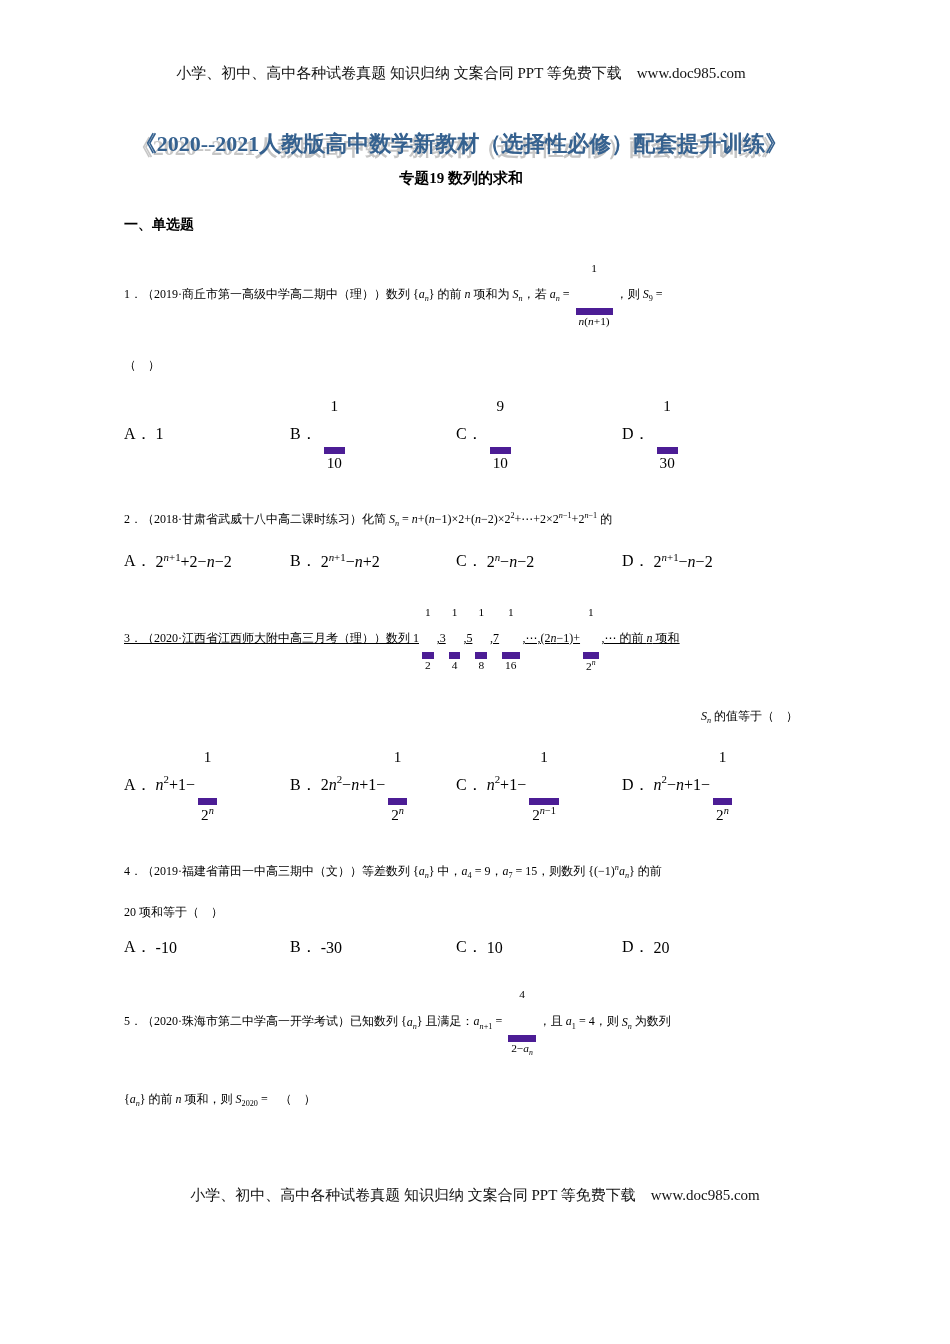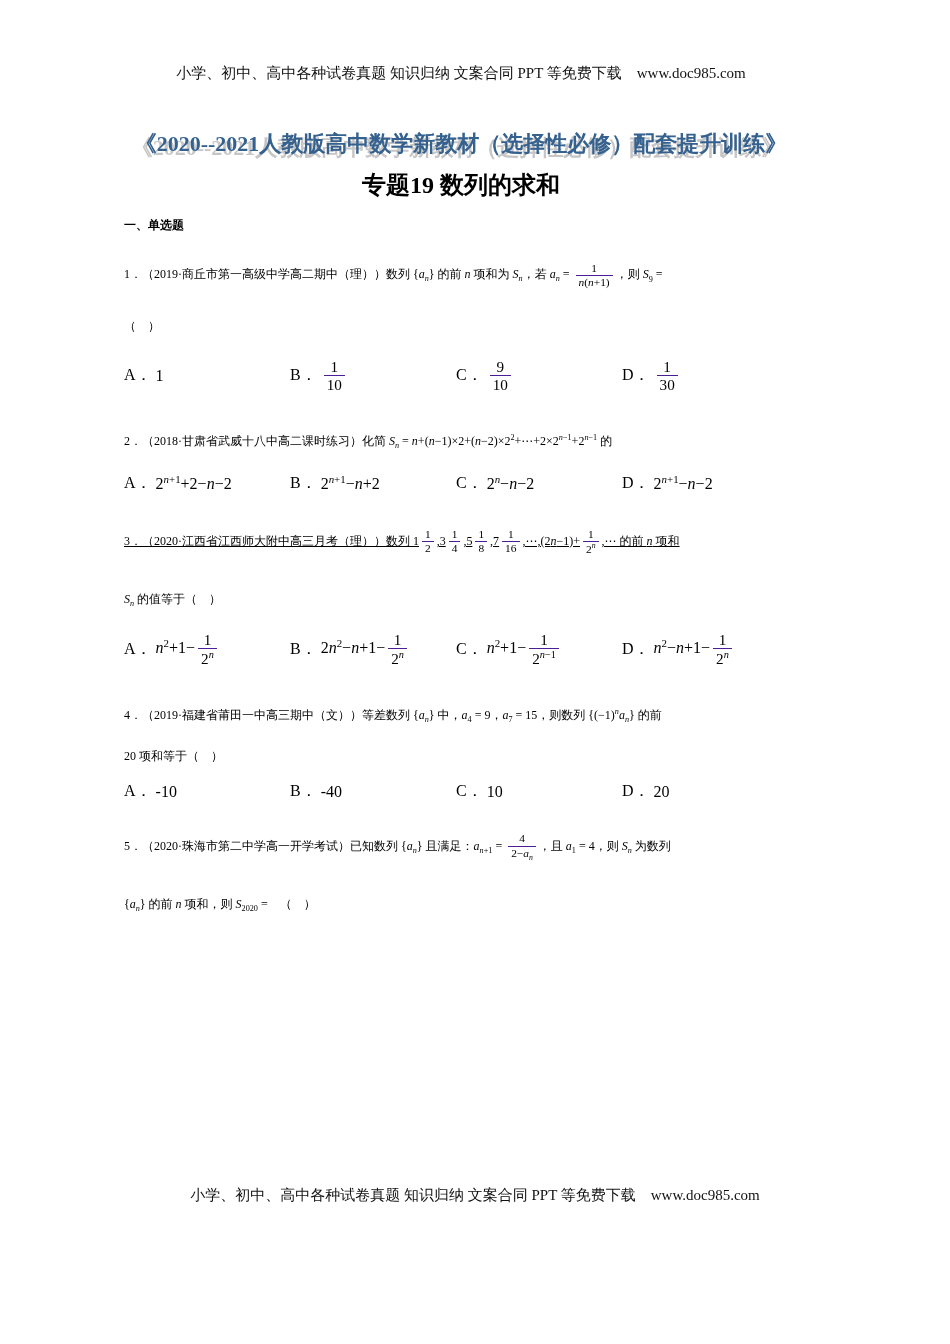--- a/index.html
+++ b/index.html
@@ -25,26 +25,26 @@
     text-align:center;
     font-size:22px;
     font-weight:bold;
     color:#35618F;
     text-shadow:-4px 4px 0 #c6c6c6;
     white-space:nowrap;
   }
   .doc-subtitle {
     margin-top:10px;
     text-align:center;
-    font-size:24px;
+    font-size:15px;
     font-weight:bold;
   }
   .section-heading {
-    margin-top:16px;
-    font-size:12px;
+    margin-top:28px;
+    font-size:14px;
     font-weight:bold;
   }
   .qline {
     font-size:12px;
     line-height:1.55;
   }
   .options {
     display:flex;
     align-items:center;
   }
@@ -62,30 +62,30 @@
   .fr {
     display:inline-flex;
     flex-direction:column;
     text-align:center;
     vertical-align:middle;
     margin:0 3px;
     line-height:1.15;
     font-size:0.95em;
   }
   .fr .fn { padding:0 3px; }
-  .fr .fd { border-top:1px solid #4c1d95; padding:0 3px; }
+  .fr .fd { border-top:7px solid #4c1d95; padding:0 3px;margin-top:33px; }
   
   .q1-body   { margin-top:28px; }
   .q1-blank  { margin-top:28px; }
   .q1-opts   { margin-top:22px; }
   .q2-body   { margin-top:38px; }
   .q2-line2  { margin-top:24px; }
   .q2-opts   { margin-top:20px; }
   .q3-body   { margin-top:34px;text-decoration:underline; }
-  .q3-line2  { margin-top:34px; }
+  .q3-line2  { margin-top:34px;text-align:right; }
   .q3-opts   { margin-top:20px; }
   .q4-body   { margin-top:38px; }
   .q4-line2  { margin-top:20px; }
   .q4-opts   { margin-top:16px; }
   .q5-body   { margin-top:30px; }
   .q5-line2  { margin-top:32px; }
   .footer-line {
     position:absolute;
     top:1186px; left:0;
     width:100%;
@@ -218,21 +218,21 @@
   <div>
     <p class="qline q4-body">4．（2019·福建省莆田一中高三期中（文））等差数列 {<i>a<sub>n</sub></i>} 中，<i>a</i><sub>4</sub> = 9，<i>a</i><sub>7</sub> = 15，则数列 {(−1)<sup><i>n</i></sup><i>a<sub>n</sub></i>} 的前</p>
     <p class="qline q4-line2">20 项和等于（　）</p>
     <div class="options q4-opts">
       <div class="opt">
           <span class="opt-label">A．</span>
           <span class="opt-value">-10</span>
         </div>
       <div class="opt">
           <span class="opt-label">B．</span>
-          <span class="opt-value">-40</span>
+          <span class="opt-value">-30</span>
         </div>
       <div class="opt">
           <span class="opt-label">C．</span>
           <span class="opt-value">10</span>
         </div>
       <div class="opt">
           <span class="opt-label">D．</span>
           <span class="opt-value">20</span>
         </div>
     </div>

